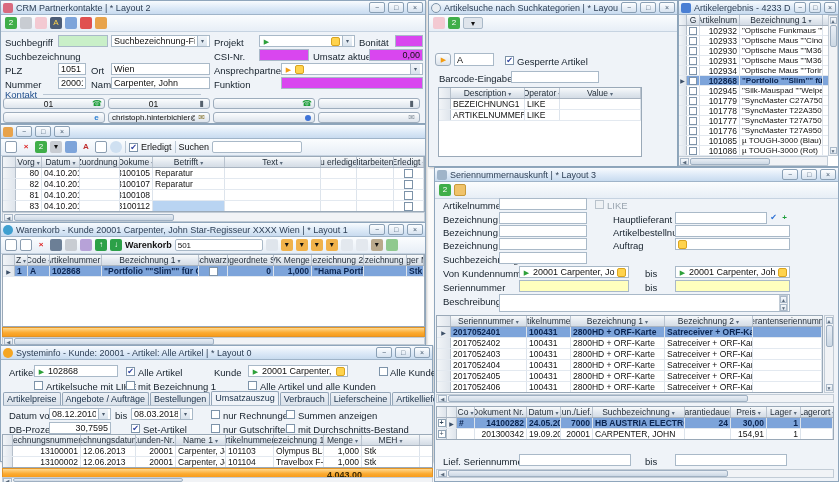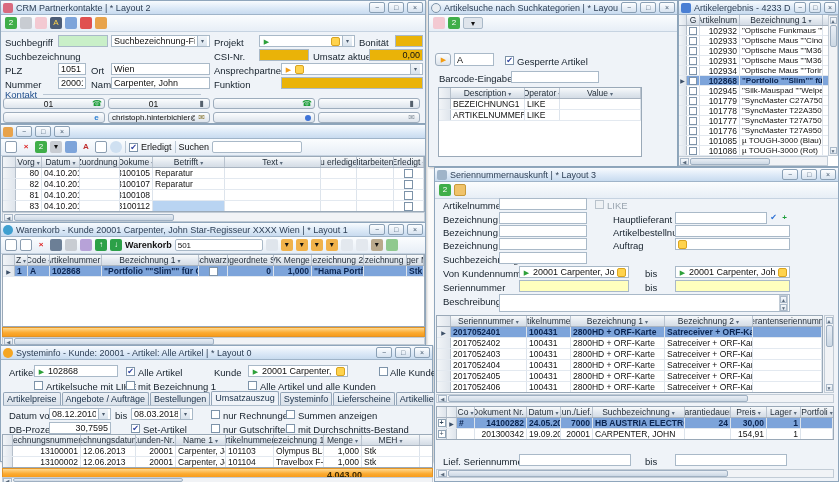--- a/index.html
+++ b/index.html
@@ -10,21 +10,21 @@
 .tb .t{flex:1;overflow:hidden;white-space:nowrap}
 .wb{width:16px;height:11px;border:1px solid #8aa0b5;border-radius:2px;background:linear-gradient(#fdfeff,#d7e3f0);font-size:7px;line-height:9px;text-align:center;color:#43586e;flex:0 0 auto}
 .wic{width:10px;height:10px;border-radius:2px;flex:0 0 auto}
 .tbr{position:absolute;left:0;right:0;top:14px;height:17px;display:flex;align-items:center;gap:3px;padding:0 4px;background:linear-gradient(#fbfdfe,#e7eef6);border-bottom:1px solid #c6d3e1}
 .ic{width:12px;height:12px;border-radius:2px;font-size:8px;line-height:11px;text-align:center;flex:0 0 auto}
 .sep{width:1px;height:12px;background:#bcc9d6;flex:0 0 auto}
 .l{position:absolute;white-space:nowrap;font-size:9.5px;color:#15202b;line-height:11px}
 .l.sec{color:#1f4e8c}
 .l.dim{color:#9aa5b0}
 .i{position:absolute;height:12px;background:#fff;border:1px solid #a9b9c8;font-size:9px;line-height:10px;padding:0 2px;overflow:hidden;white-space:nowrap;display:flex;align-items:center;gap:2px}
-.i.gr2{background:#eab308}
+.i.gr2{background:#d946ef}
 .i.ylw{background:#ffffbe}
 .i.grn{background:#c9efc8}
 .i .tx{flex:1;overflow:hidden;white-space:nowrap}
 .i .tx.ra{text-align:right}
 .ci{width:9px;height:9px;flex:0 0 auto;font-size:7px;line-height:9px;text-align:center}
 .grn-ar::after{content:"▶";color:#2da03a}
 .org-ar::after{content:"▶";color:#f39c12}
 .ydot{background:#ffd34d;border:1px solid #d9a420;border-radius:2px}
 .bdot{background:#3f74d8;border-radius:50%;width:6px;height:6px}
 .ddl{width:10px;align-self:stretch;background:linear-gradient(#f2f6fa,#d8e2ec);border-left:1px solid #a9b9c8;flex:0 0 auto;color:#4a5a6c;font-size:6px;line-height:11px;text-align:center}
@@ -376,21 +376,21 @@
   <span class="cb" style="left:125px;top:35px"></span>
   <span class="l" style="left:137px;top:35px">mit Bezeichnung 1</span>
   <span class="cb" style="left:247px;top:35px"></span>
   <span class="l" style="left:259px;top:35px">Alle Artikel und alle Kunden</span>
 
   <div class="tabs" style="left:2px;top:46px;height:13px">
     <span class="tab">Artikelpreise</span>
     <span class="tab">Angebote / Aufträge</span>
     <span class="tab">Bestellungen</span>
     <span class="tab act">Umsatzauszug</span>
-    <span class="tab">Systeminfo</span>
+    <span class="tab">Verbrauch</span>
     <span class="tab">Lieferscheine</span>
     <span class="tab">Artikellieferanten</span>
     <span class="tab">Lagerbestand</span>
   </div>
   <div class="panelline" style="left:2px;top:59px;width:429px"></div>
 
   <span class="l" style="left:8px;top:64px">Datum von</span>
   <div class="i" style="left:48px;top:62px;width:62px">
         <span class="tx">08.12.2010</span>
         <span class="ddl"></span>
@@ -812,21 +812,21 @@
       <div class="gh gut" style="width:10px"></div>
       <div class="gh gut" style="width:10px"></div>
       <div class="gh s" style="width:18px">Co</div>
       <div class="gh s" style="width:52px">Dokument Nr.</div>
       <div class="gh s" style="width:34px">Datum</div>
       <div class="gh s" style="width:32px">Kun./Lief.</div>
       <div class="gh s" style="width:92px">Suchbezeichnung</div>
       <div class="gh s" style="width:46px">Garantiedauer</div>
       <div class="gh s" style="width:36px">Preis</div>
       <div class="gh s" style="width:34px">Lager</div>
-      <div class="gh s" style="width:32px;border-right:none">Portfoli</div>
+      <div class="gh s" style="width:32px;border-right:none">Lagerort</div>
     </div>
     <div class="gr sel">
       <div class="gc gut" style="width:10px;padding:0">
             <span class="exp"></span>
           </div>
       <div class="gc gut mark" style="width:10px"></div>
       <div class="gc" style="width:18px">#</div>
       <div class="gc ra" style="width:52px">14100282</div>
       <div class="gc" style="width:34px">24.05.201</div>
       <div class="gc ra" style="width:32px">7000</div>

